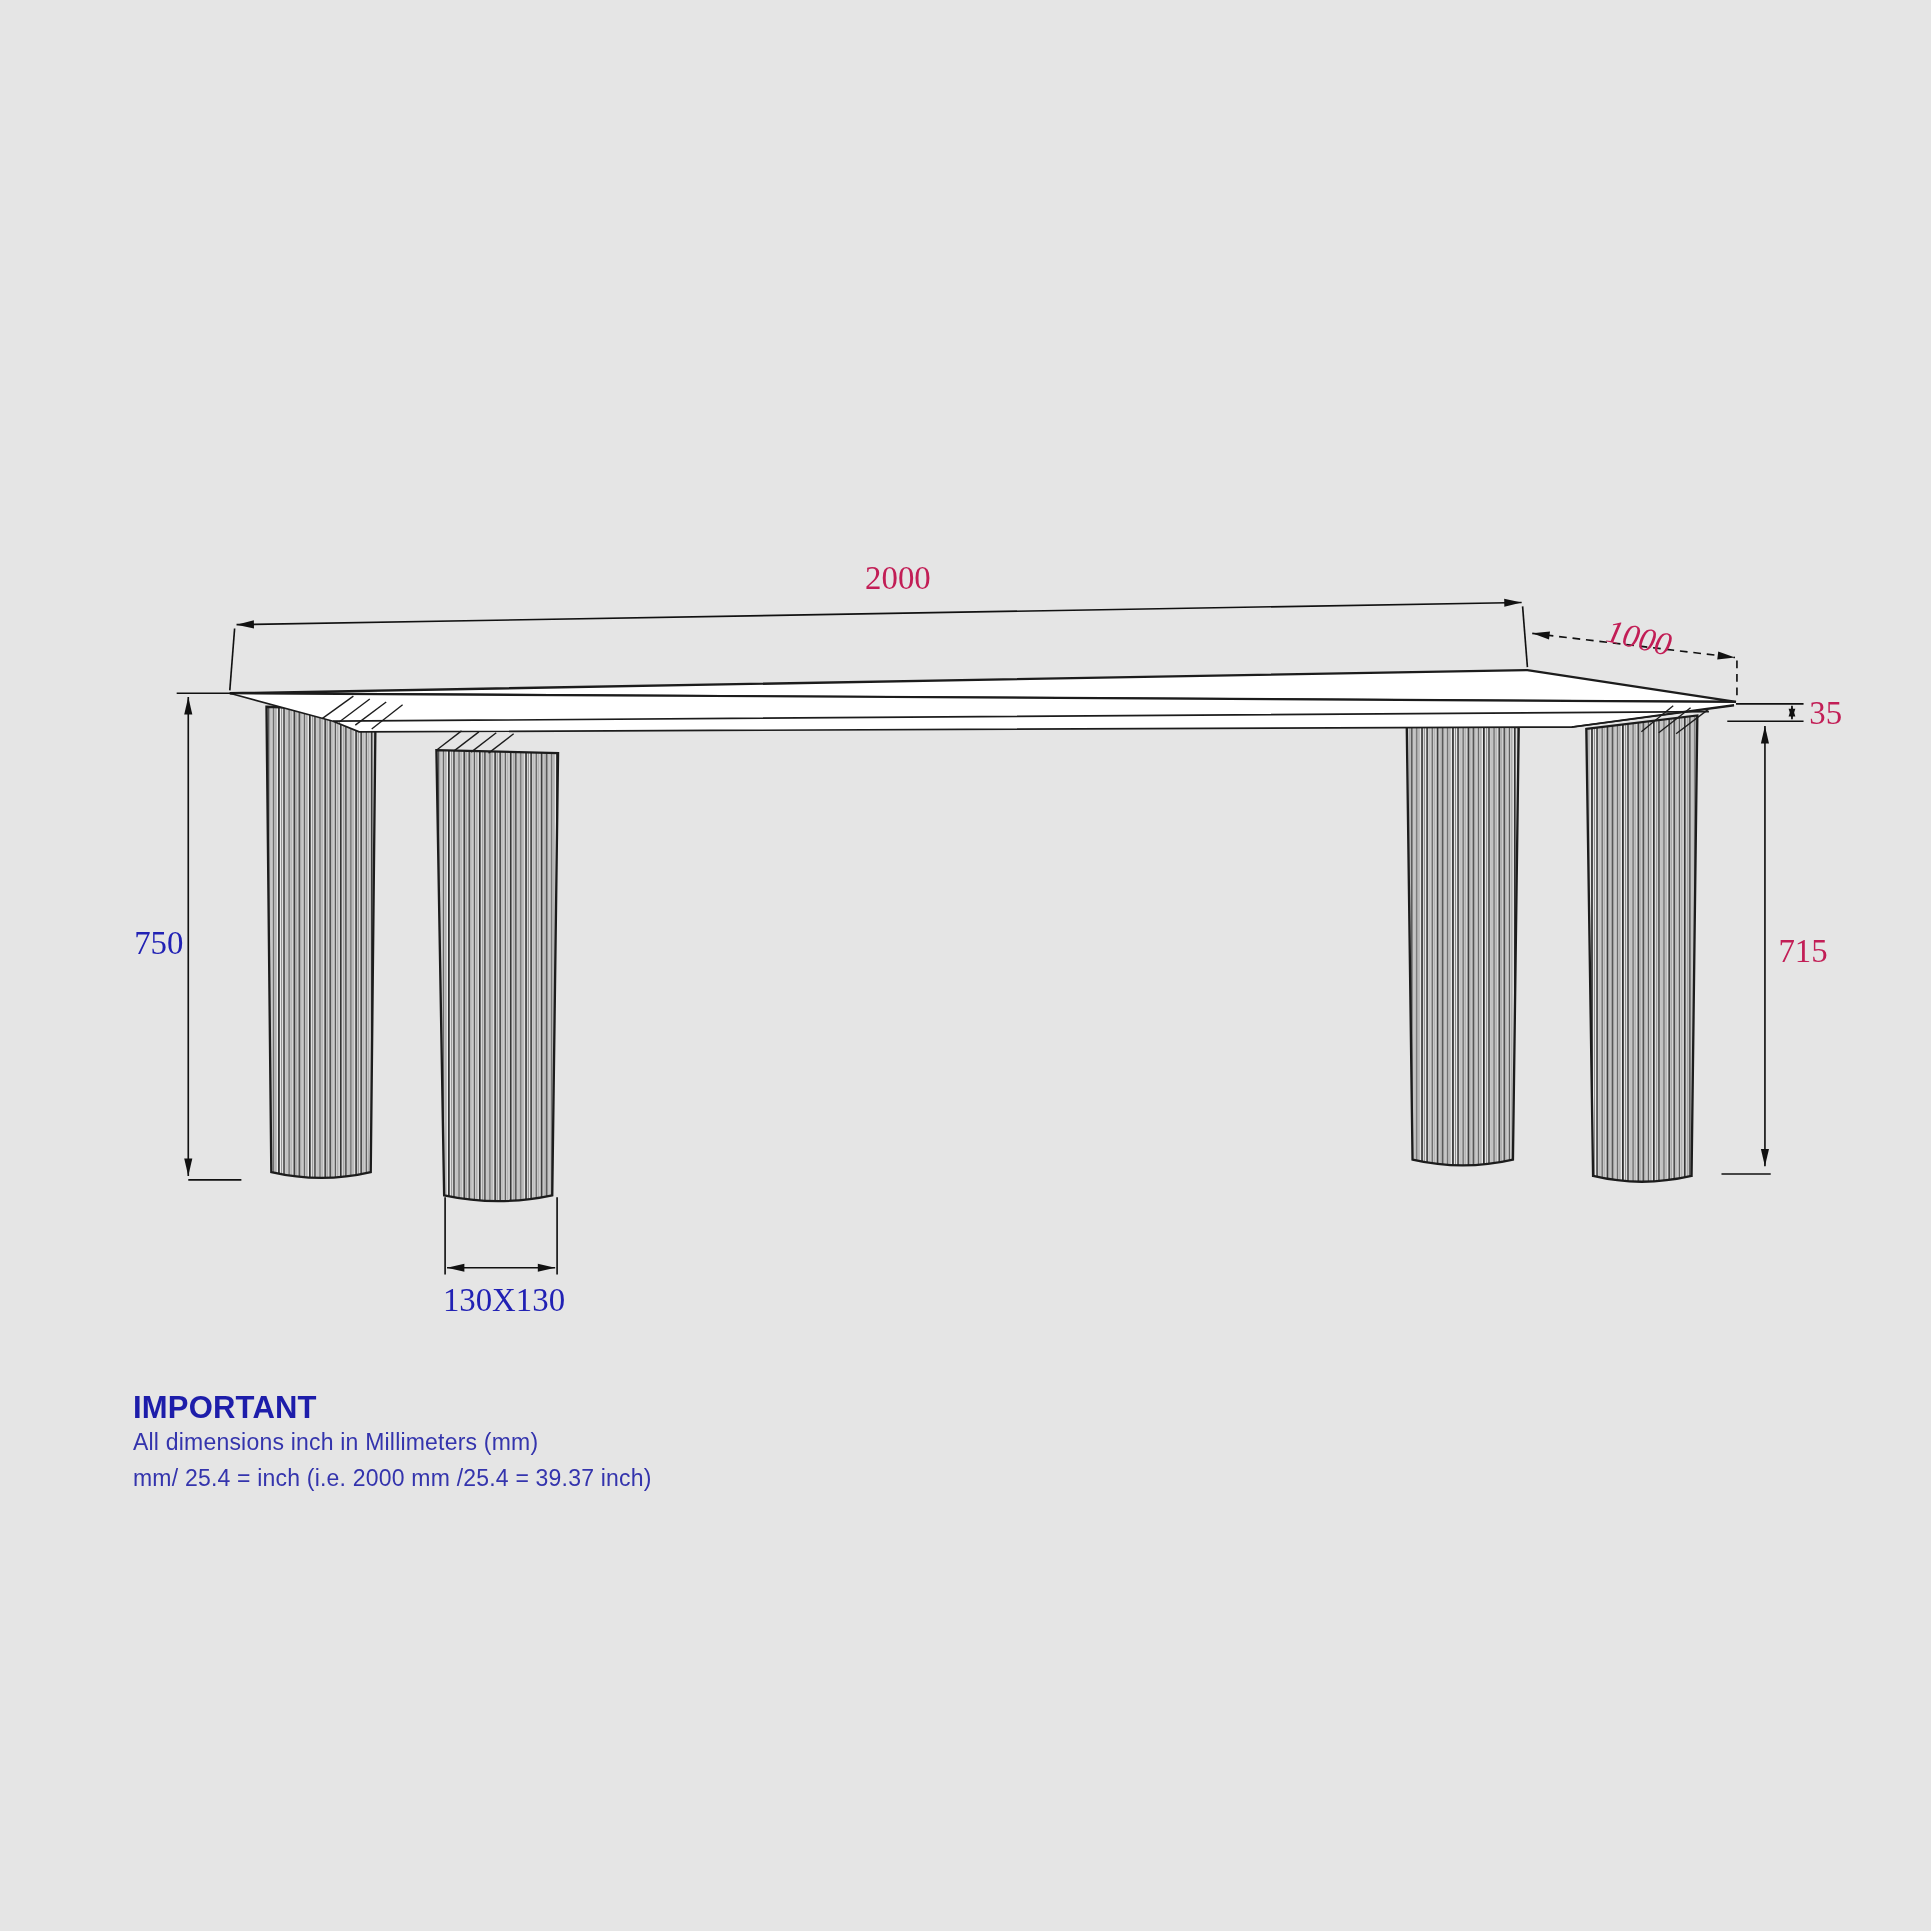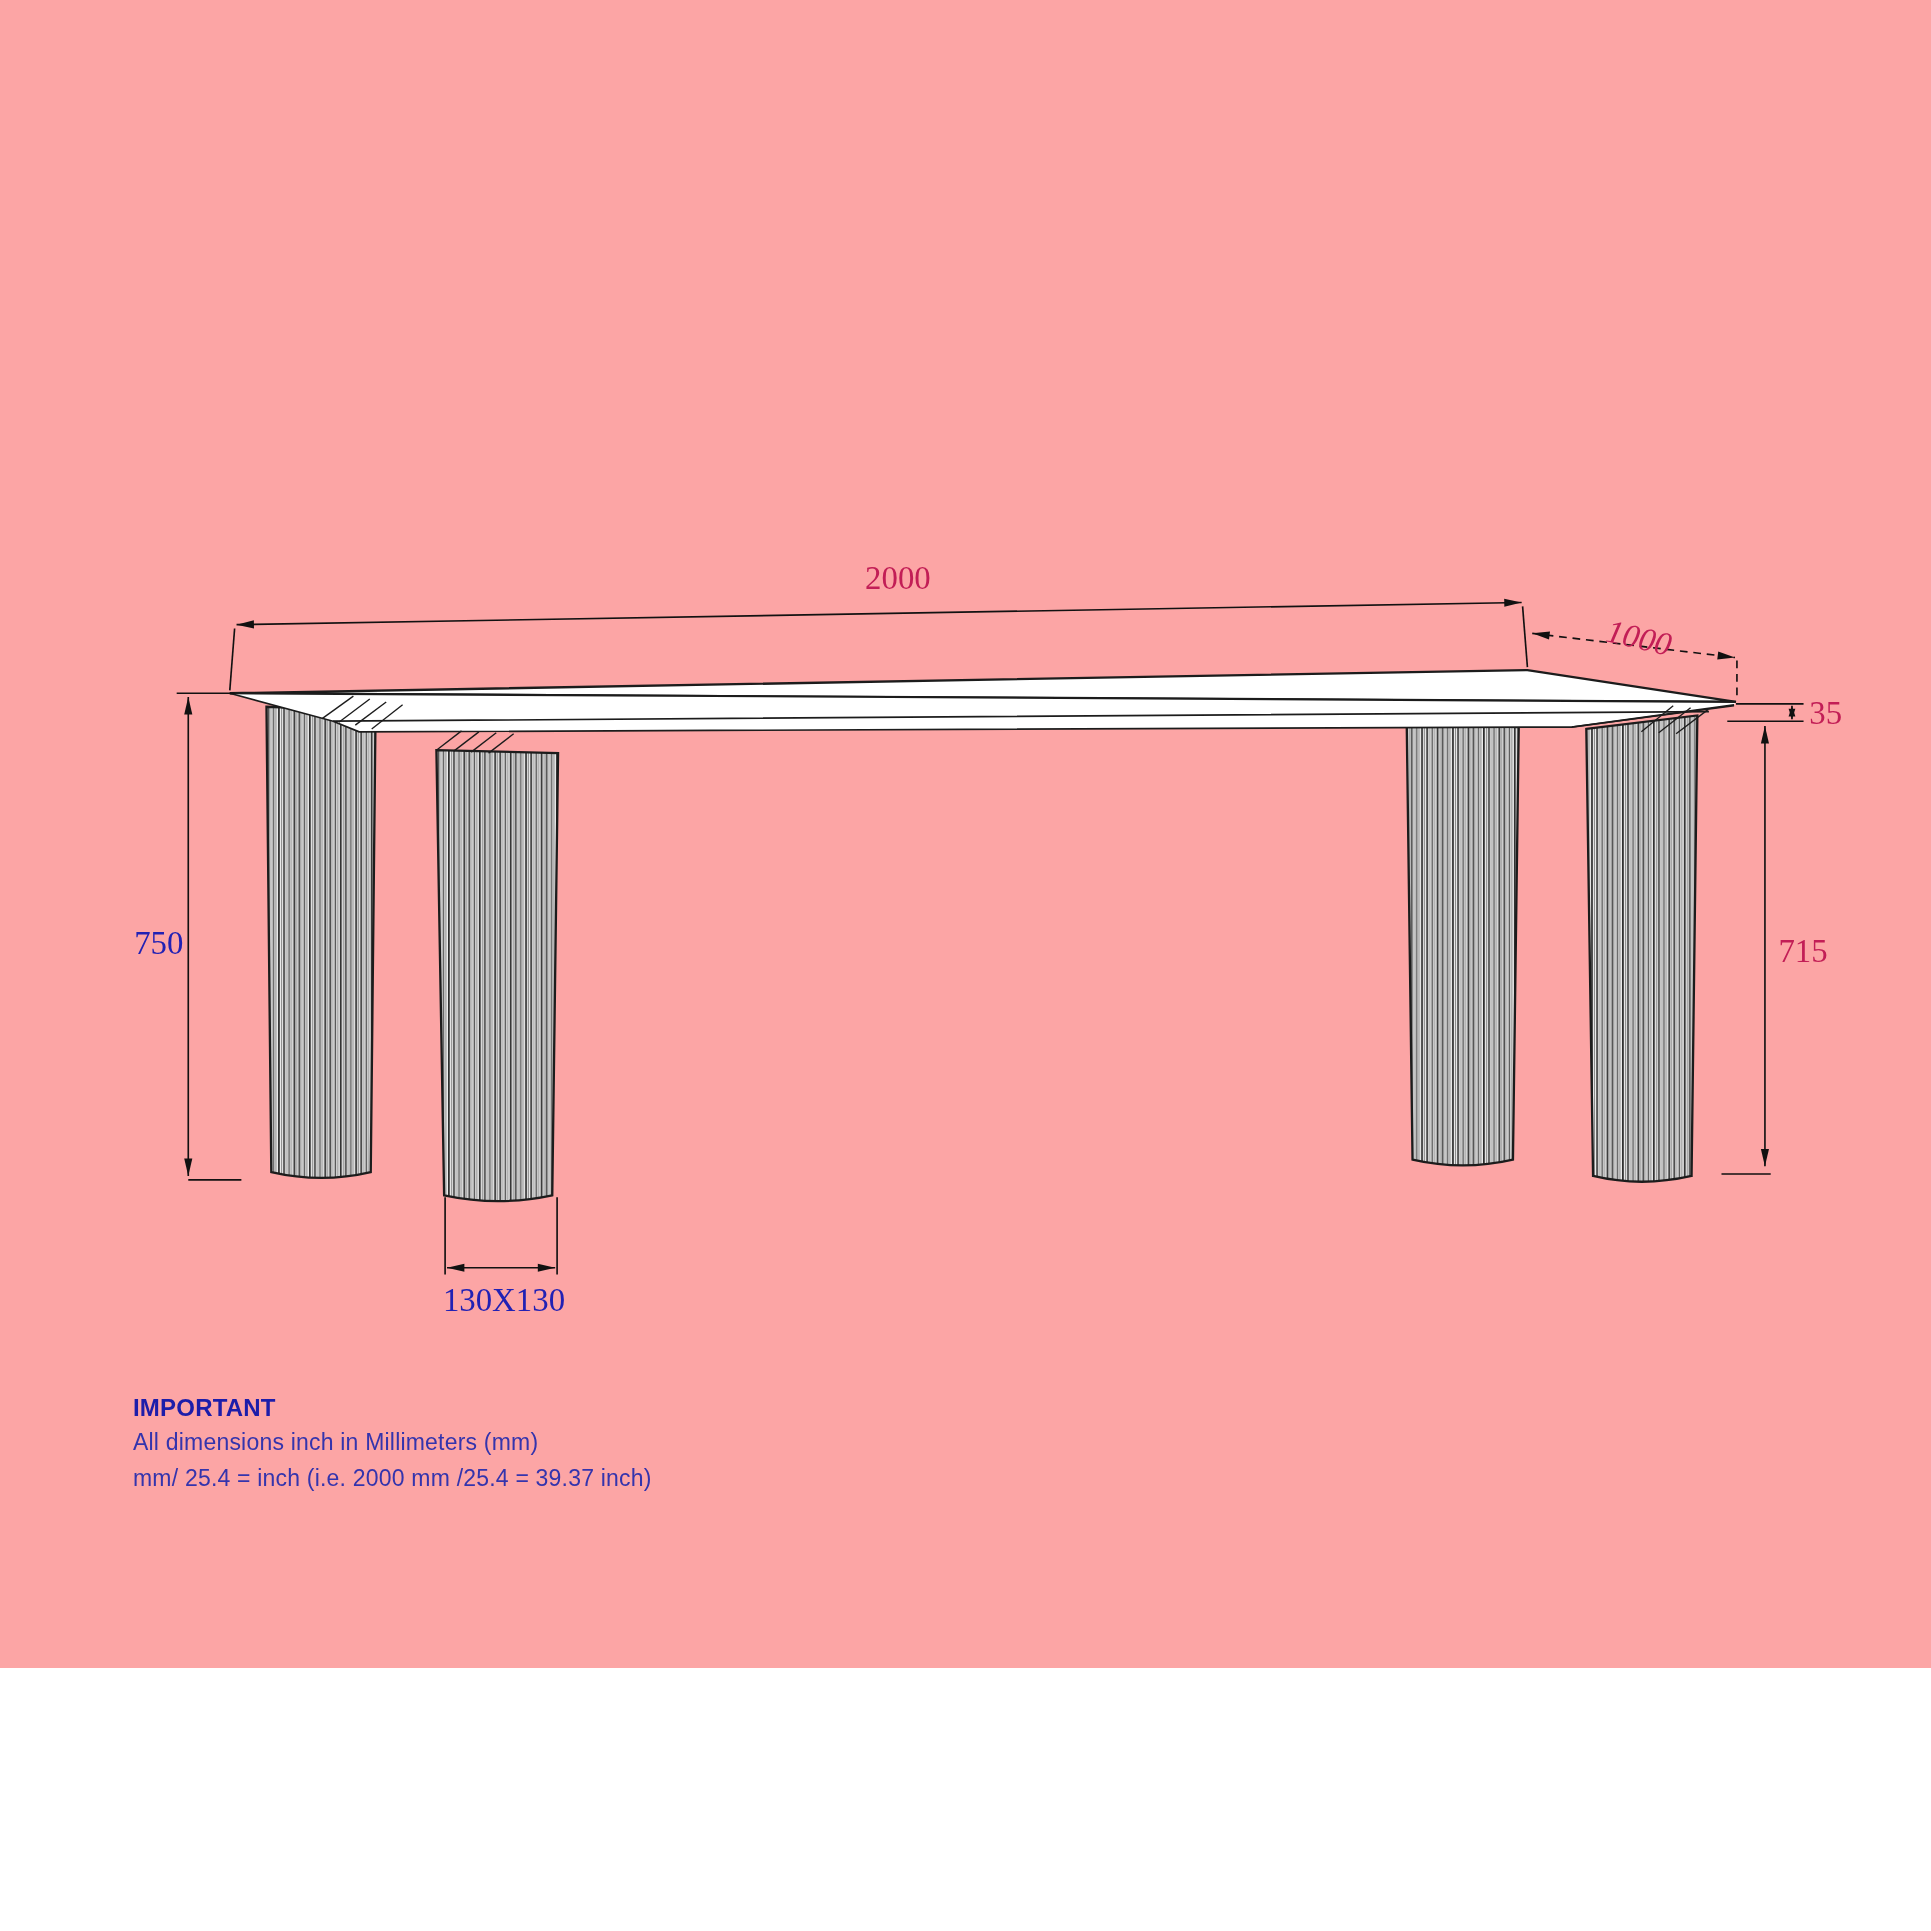--- a/index.html
+++ b/index.html
@@ -1,22 +1,22 @@
 <!DOCTYPE html>
 <html><head>
 <meta charset="utf-8">
 <style>
   html,body{margin:0;padding:0;background:#ffffff;}
-  #canvas{position:relative;width:1931px;height:1668px;background:#fca5a5;overflow:hidden;
+  #canvas{position:relative;width:1931px;height:1931px;background:#e5e5e5;overflow:hidden;
           font-family:"Liberation Sans",sans-serif;}
   #drawing{position:absolute;left:0;top:0;}
   .dim-serif{font-family:"Liberation Serif","DejaVu Serif",serif;}
   #note-block{position:absolute;left:133px;top:1391px;line-height:36px;
               font-size:23px;color:#3434ad;letter-spacing:0.2px;}
-  #note-title{font-weight:bold;font-size:24px;color:#1d1daa;line-height:33px;}
+  #note-title{font-weight:bold;font-size:31px;color:#1d1daa;line-height:33px;}
 </style>
 </head>
 <body>
 
 <div id="canvas">
 
 <svg id="drawing" width="1931" height="1931" viewBox="0 0 2000 2000">
   <defs>
 
     <pattern id="flute" patternUnits="userSpaceOnUse" width="16" height="12">

